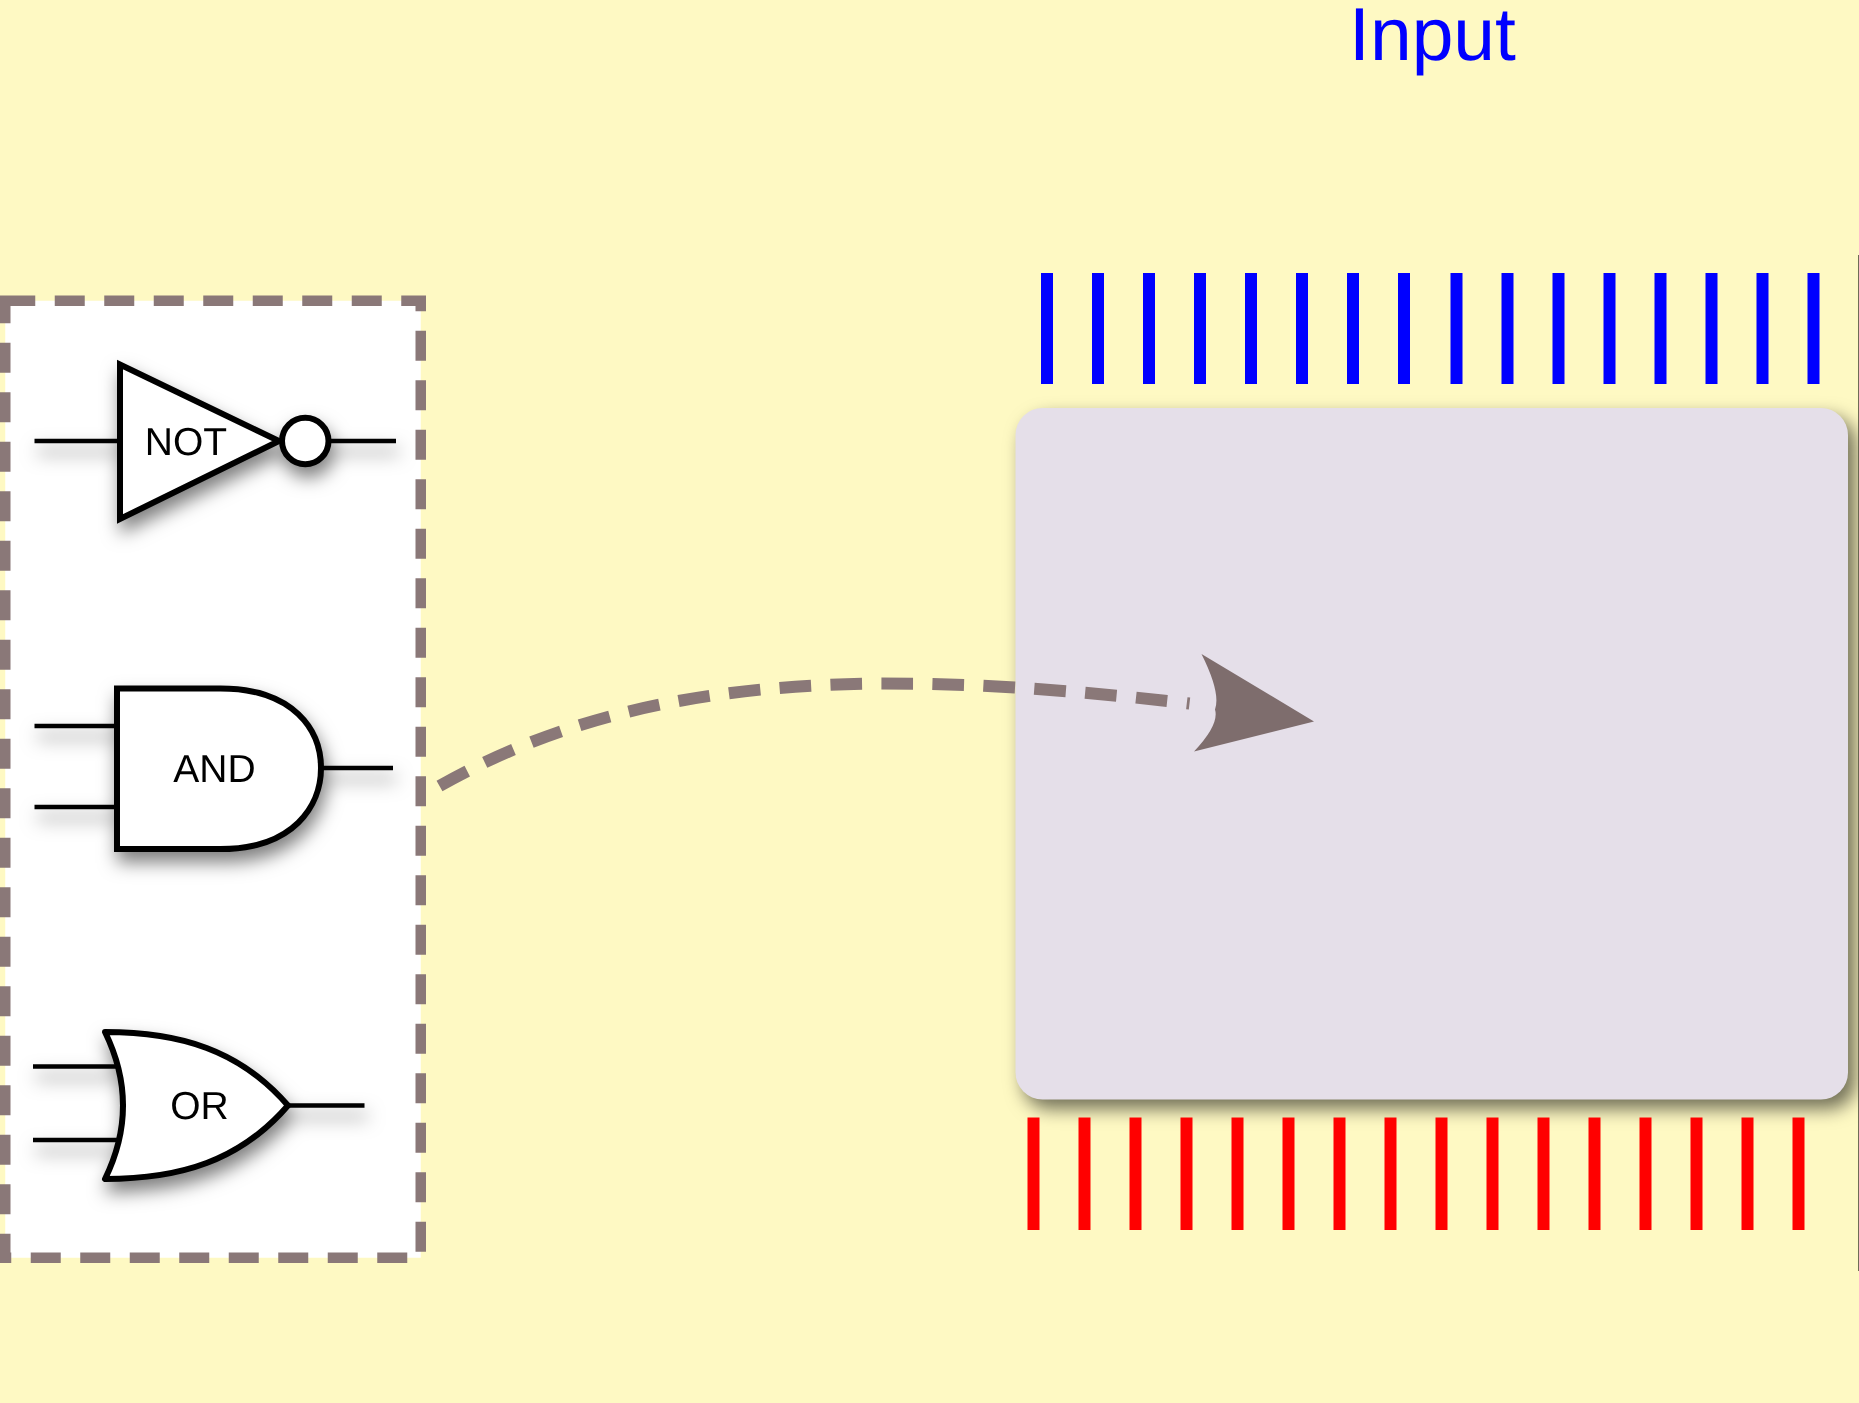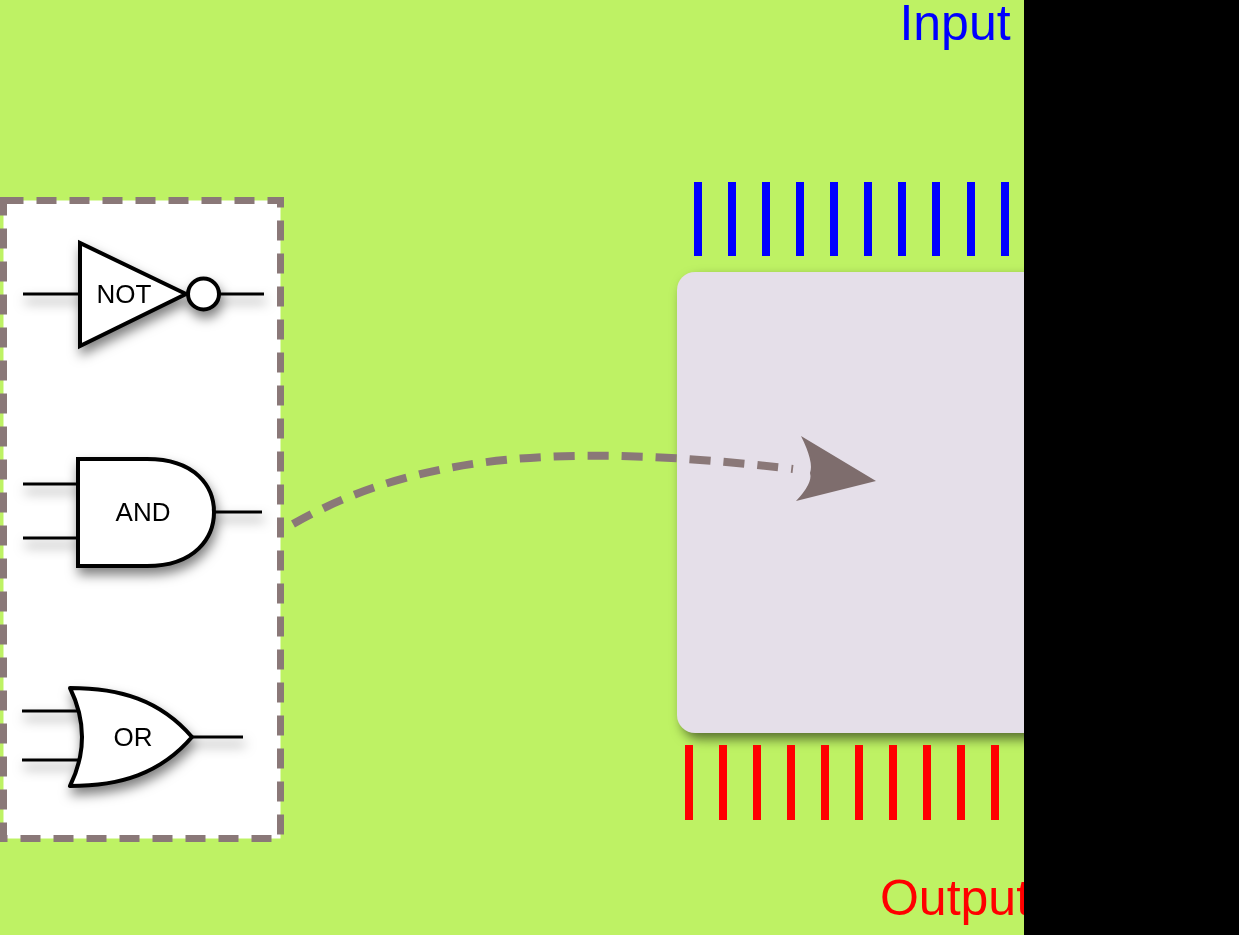--- a/index.html
+++ b/index.html
@@ -1,19 +1,19 @@
 <!DOCTYPE html>
 <html><head>
 <meta charset="utf-8">
 <style>
   html,body{margin:0;padding:0;background:#000;}
   .canvas{
     position:relative;
-    width:1024px;height:935px;
-    background:#bef264;
+    width:1239px;height:935px;
+    background:#fef9c3;
     overflow:hidden;
     font-family:"Liberation Sans",sans-serif;
   }
   .title{
     position:absolute;
     left:677px;width:556px;
     text-align:center;
     font-size:50px;
     line-height:60px;
     font-weight:400;
@@ -86,21 +86,20 @@
       <div class="tick" style="background: rgb(255, 0, 0);"></div>
       <div class="tick" style="background: rgb(255, 0, 0);"></div>
       <div class="tick" style="background: rgb(255, 0, 0);"></div>
       <div class="tick" style="background: rgb(255, 0, 0);"></div>
       <div class="tick" style="background: rgb(255, 0, 0);"></div>
       <div class="tick" style="background: rgb(255, 0, 0);"></div>
       <div class="tick" style="background: rgb(255, 0, 0);"></div>
       <div class="tick" style="background: rgb(255, 0, 0);"></div>
     </div>
 
-  <div id="output-title" class="title" style="color: rgb(255, 0, 0);">Output</div>
 
   <svg class="overlay">
     <defs>
       <filter id="gshadow" x="-40%" y="-40%" width="180%" height="190%">
         <feDropShadow dx="2" dy="7" stdDeviation="6" flood-color="#000000" flood-opacity="0.5"></feDropShadow>
       </filter>
     </defs>
 
     <rect x="3.5" y="200.5" width="277" height="638" fill="#ffffff" stroke-width="7" stroke-dasharray="20 13" stroke="#8a7878"></rect>
 

